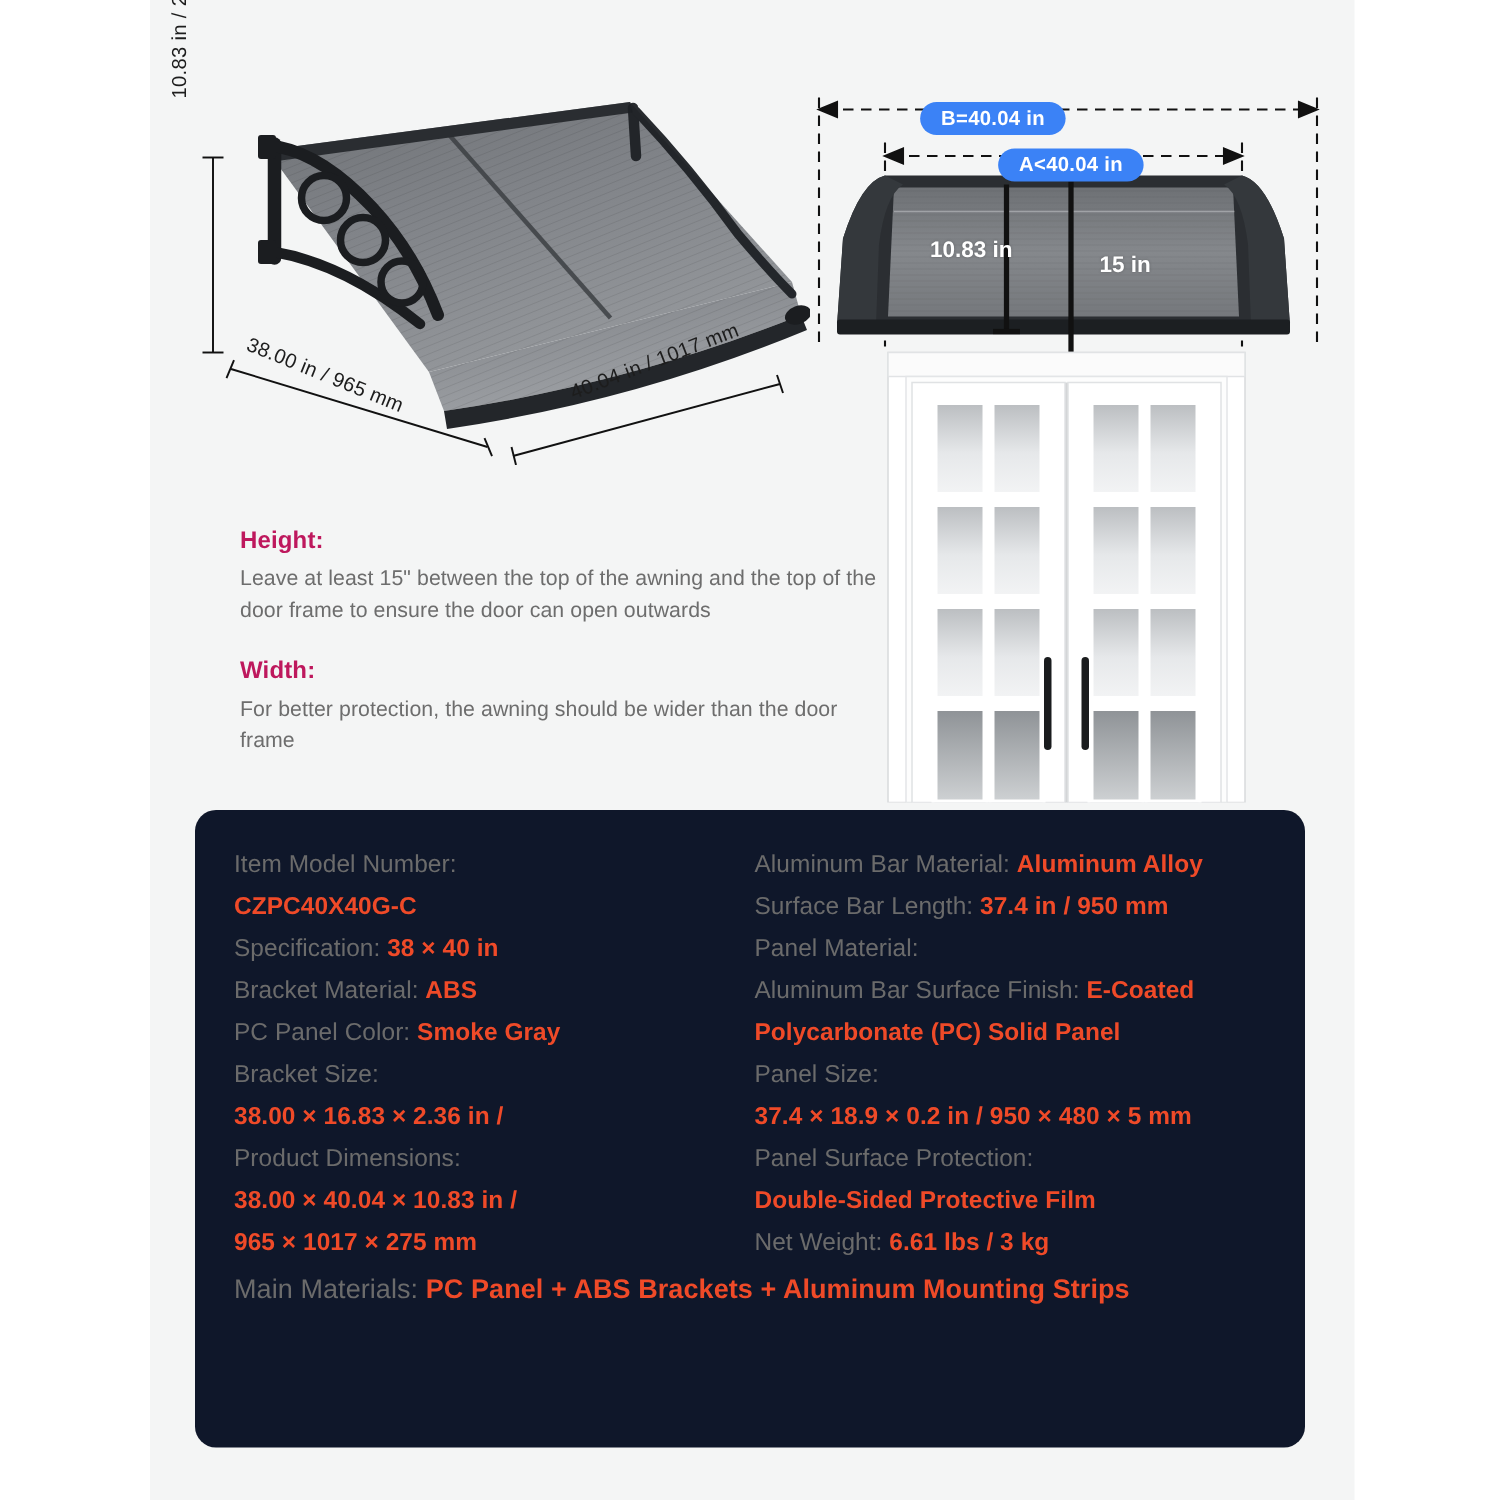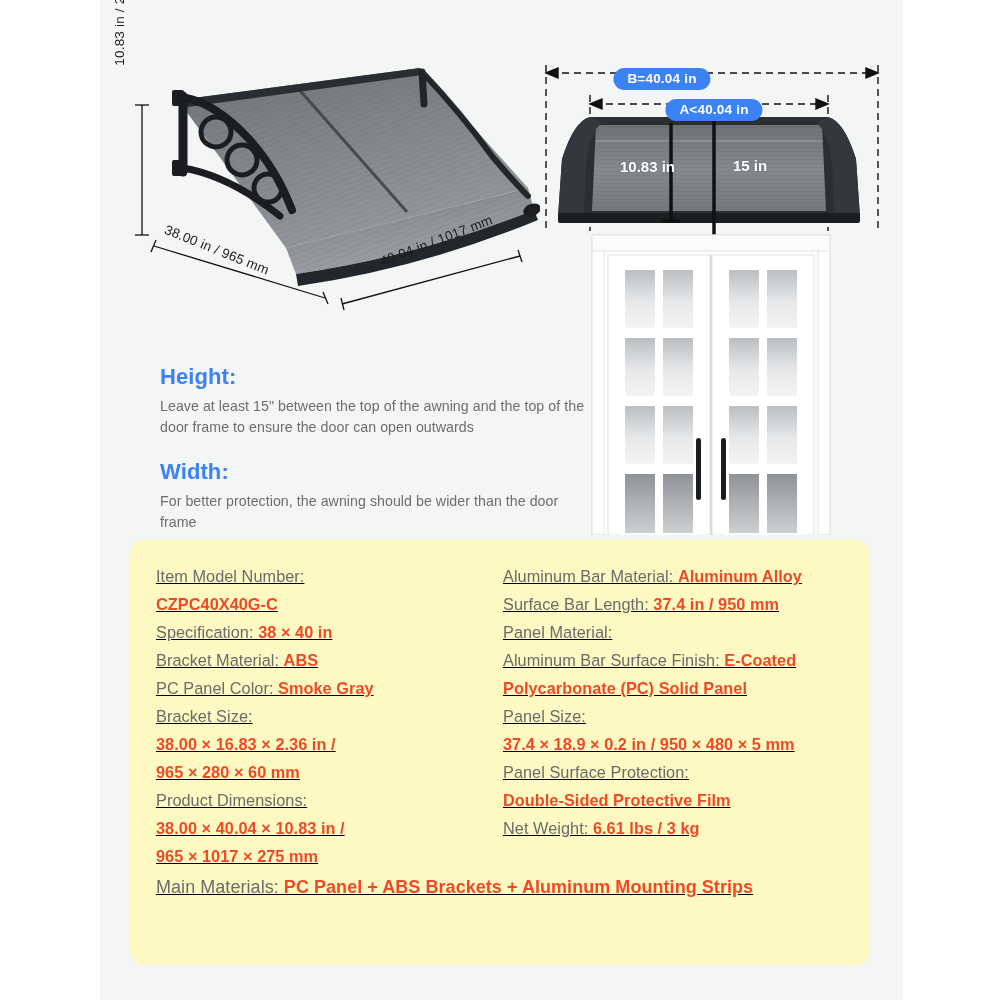--- a/index.html
+++ b/index.html
@@ -96,57 +96,56 @@
   .awning-label {
     position: absolute;
     color: #ffffff;
     font-size: 15px;
     font-weight: 700;
     white-space: nowrap;
     font-family: "Liberation Sans", sans-serif;
     text-shadow: 0 0 2px rgba(0,0,0,0.25);
   }
   #label-1083 { left: 620px; top: 158px; }
-  #label-15   { left: 733px; top: 157px; }
+  #label-15   { left: 733px; top: 168px; }
 
   
   #instructions {
     position: absolute;
     left: 160px;
     top: 352px;
     width: 430px;
   }
   .inst-heading {
-    font-size: 22px;
+    font-size: 16px;
     font-weight: 700;
-    color: #3b82f6;
-    margin: 12px 0 6px 0;
+    color: #be185d;
+    margin: 0 0 6px 0;
     letter-spacing: 0.1px;
   }
   .inst-body {
     font-size: 14.2px;
     color: #6d6d6d;
     line-height: 1.45;
     margin: 0 0 22px 0;
     letter-spacing: 0.05px;
   }
   .inst-body.last { margin-bottom: 0; }
 
   
   #spec-card {
     position: absolute;
     left: 130px;
     top: 540px;
     width: 740px;
     height: 425px;
-    background: #fef9c3;
+    background: #0f172a;
     border-radius: 14px;
     box-sizing: border-box;
     padding: 22px 26px 18px 26px;
-    text-decoration: underline;
   }
   #spec-cols {
     display: flex;
     gap: 0px;
   }
   .spec-col { width: 50%; }
   .spec-col.right { padding-left: 6px; }
 
   .spec-line {
     font-size: 16.3px;
@@ -368,21 +367,20 @@
   <div id="spec-card">
     <div id="spec-cols">
       <div class="spec-col left" id="spec-col-left">
           <div class="spec-line"><span>Item Model Number:</span></div>
           <div class="spec-line valline"><span class="">CZPC40X40G-C</span></div>
           <div class="spec-line"><span>Specification: </span><span class="val">38 × 40 in</span></div>
           <div class="spec-line"><span>Bracket Material: </span><span class="val">ABS</span></div>
           <div class="spec-line"><span>PC Panel Color: </span><span class="val">Smoke Gray</span></div>
           <div class="spec-line"><span>Bracket Size:</span></div>
           <div class="spec-line valline"><span class="">38.00 × 16.83 × 2.36 in /</span></div>
-          <div class="spec-line valline"><span class="">965 × 280 × 60 mm</span></div>
           <div class="spec-line"><span>Product Dimensions:</span></div>
           <div class="spec-line valline"><span class="">38.00 × 40.04 × 10.83 in /</span></div>
           <div class="spec-line valline"><span class="">965 × 1017 × 275 mm</span></div>
         </div>
       <div class="spec-col right" id="spec-col-right">
           <div class="spec-line"><span>Aluminum Bar Material: </span><span class="val">Aluminum Alloy</span></div>
           <div class="spec-line"><span>Surface Bar Length: </span><span class="val">37.4 in / 950 mm</span></div>
           <div class="spec-line"><span>Panel Material:</span></div>
           <div class="spec-line"><span>Aluminum Bar Surface Finish: </span><span class="val">E-Coated</span></div>
           <div class="spec-line valline"><span class="">Polycarbonate (PC) Solid Panel</span></div>

